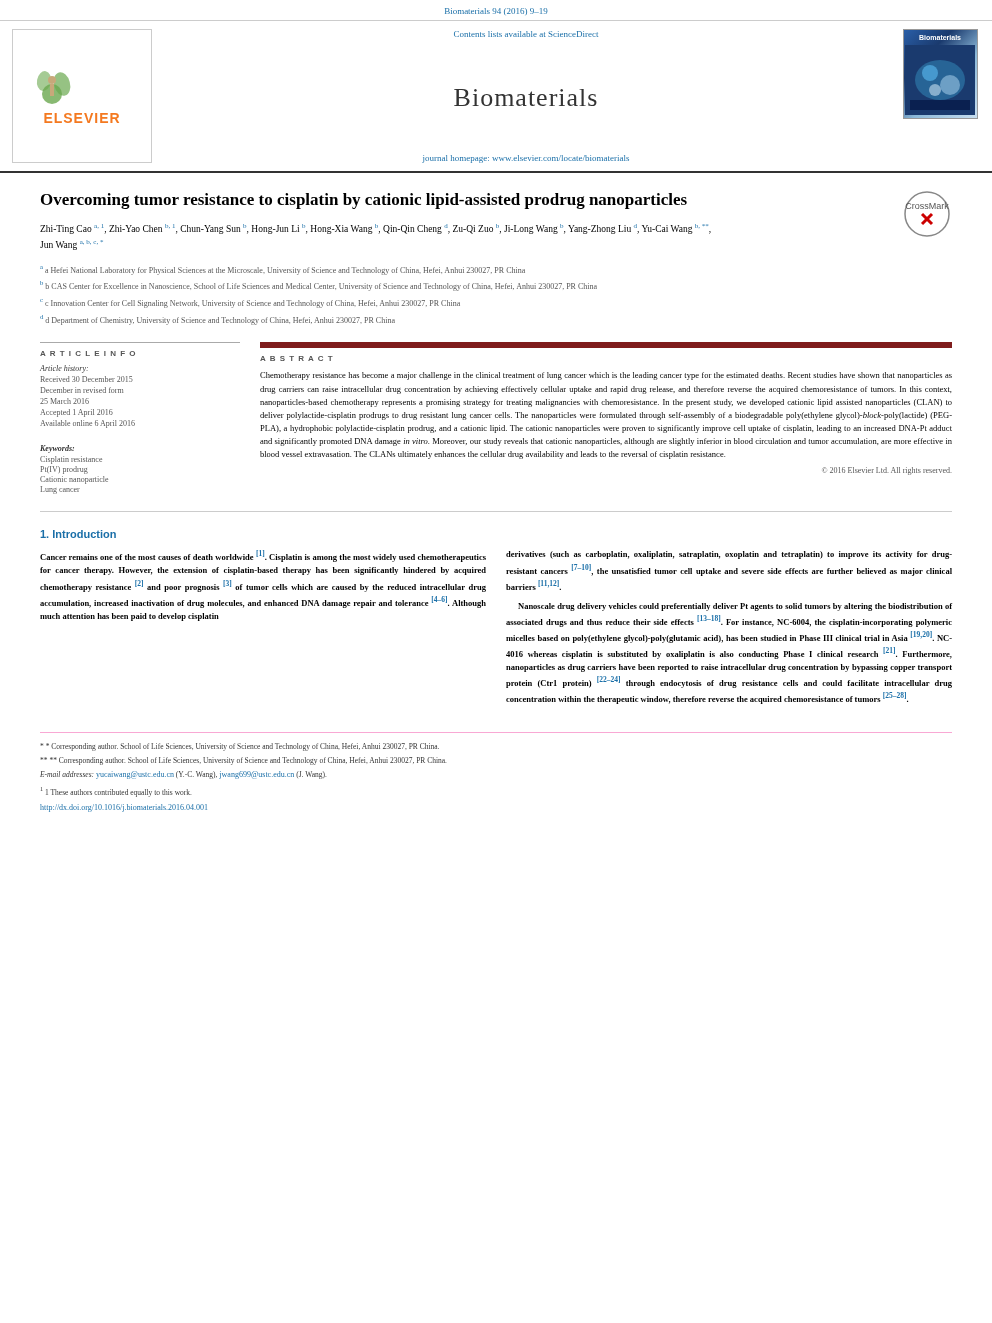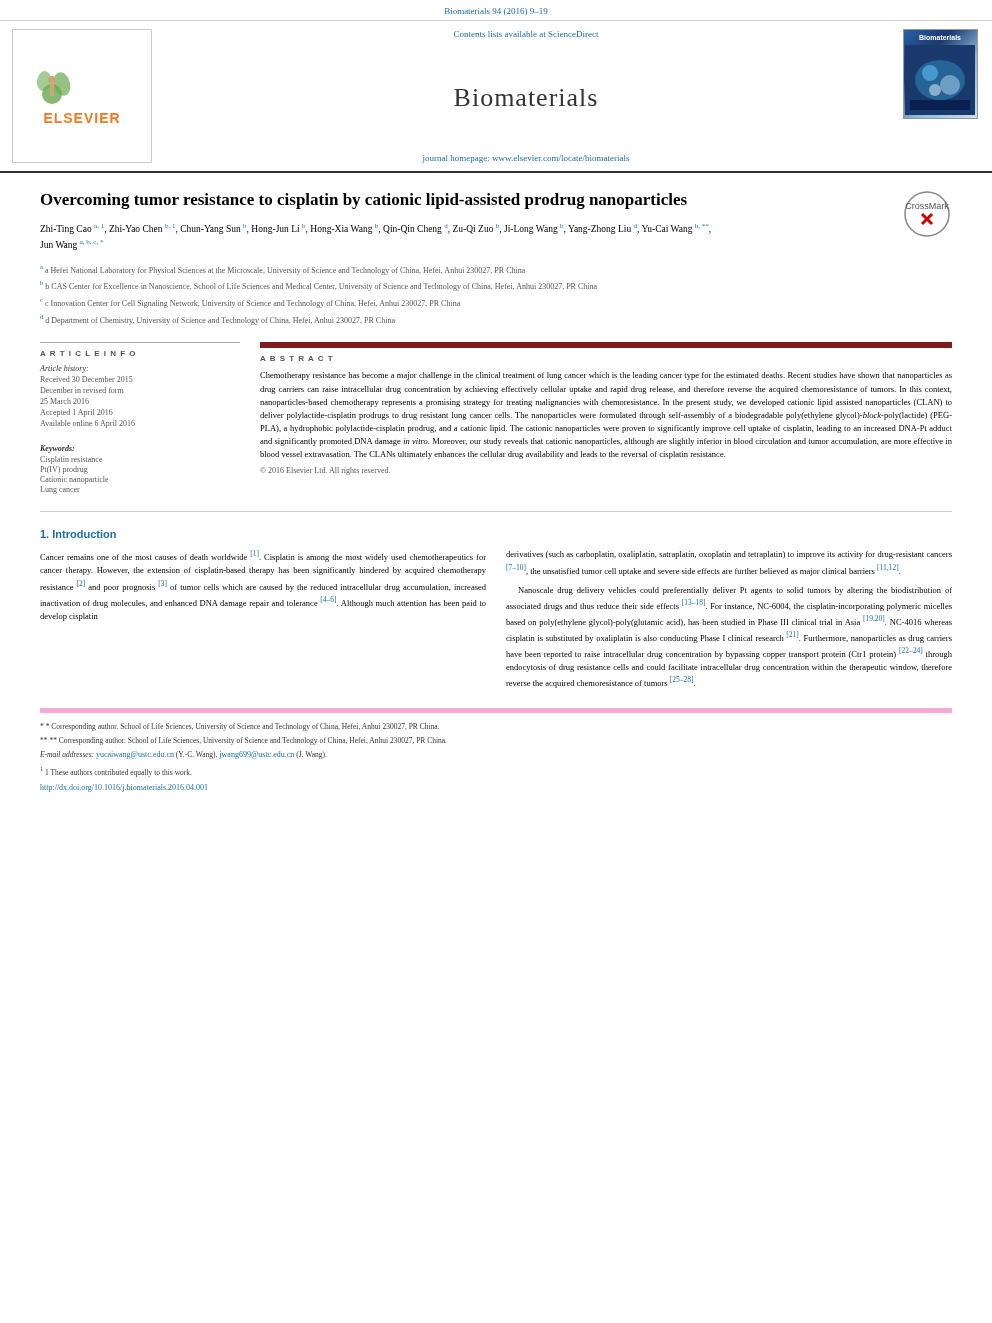--- a/index.html
+++ b/index.html
@@ -252,21 +252,21 @@
     .abstract-text {
       font-size: 8.5px;
       color: #000;
       line-height: 1.55;
       text-align: justify;
     }
 
     .copyright-line {
       font-size: 8px;
       color: #555;
-      text-align: left;
+      text-align: right;
       margin-top: 4px;
     }
 
     
     .section-divider {
       border: none;
       border-top: 1px solid #ccc;
       margin: 16px 0;
     }
 
@@ -280,20 +280,21 @@
       font-weight: bold;
       color: #1a6fa8;
       margin-bottom: 8px;
       font-family: Arial, sans-serif;
     }
 
     
     .body-two-col {
       display: flex;
       gap: 20px;
+      font-weight: bold;
     }
 
     .body-col {
       flex: 1;
       font-size: 8.5px;
       color: #000;
       line-height: 1.55;
       text-align: justify;
     }
 
@@ -307,22 +308,22 @@
     }
 
     .cite {
       color: #1a6fa8;
       font-size: 7.5px;
       vertical-align: super;
     }
 
     
     .footer-notes {
-      border-top: 5px solid #f9a8d4;
-      margin-top: 12px;
+      border-top: 1px solid #f9a8d4;
+      margin-top: 20px;
       padding-top: 8px;
       font-size: 7.5px;
       color: #333;
       line-height: 1.5;
     }
 
     .footer-notes p {
       margin-bottom: 3px;
     }
 

